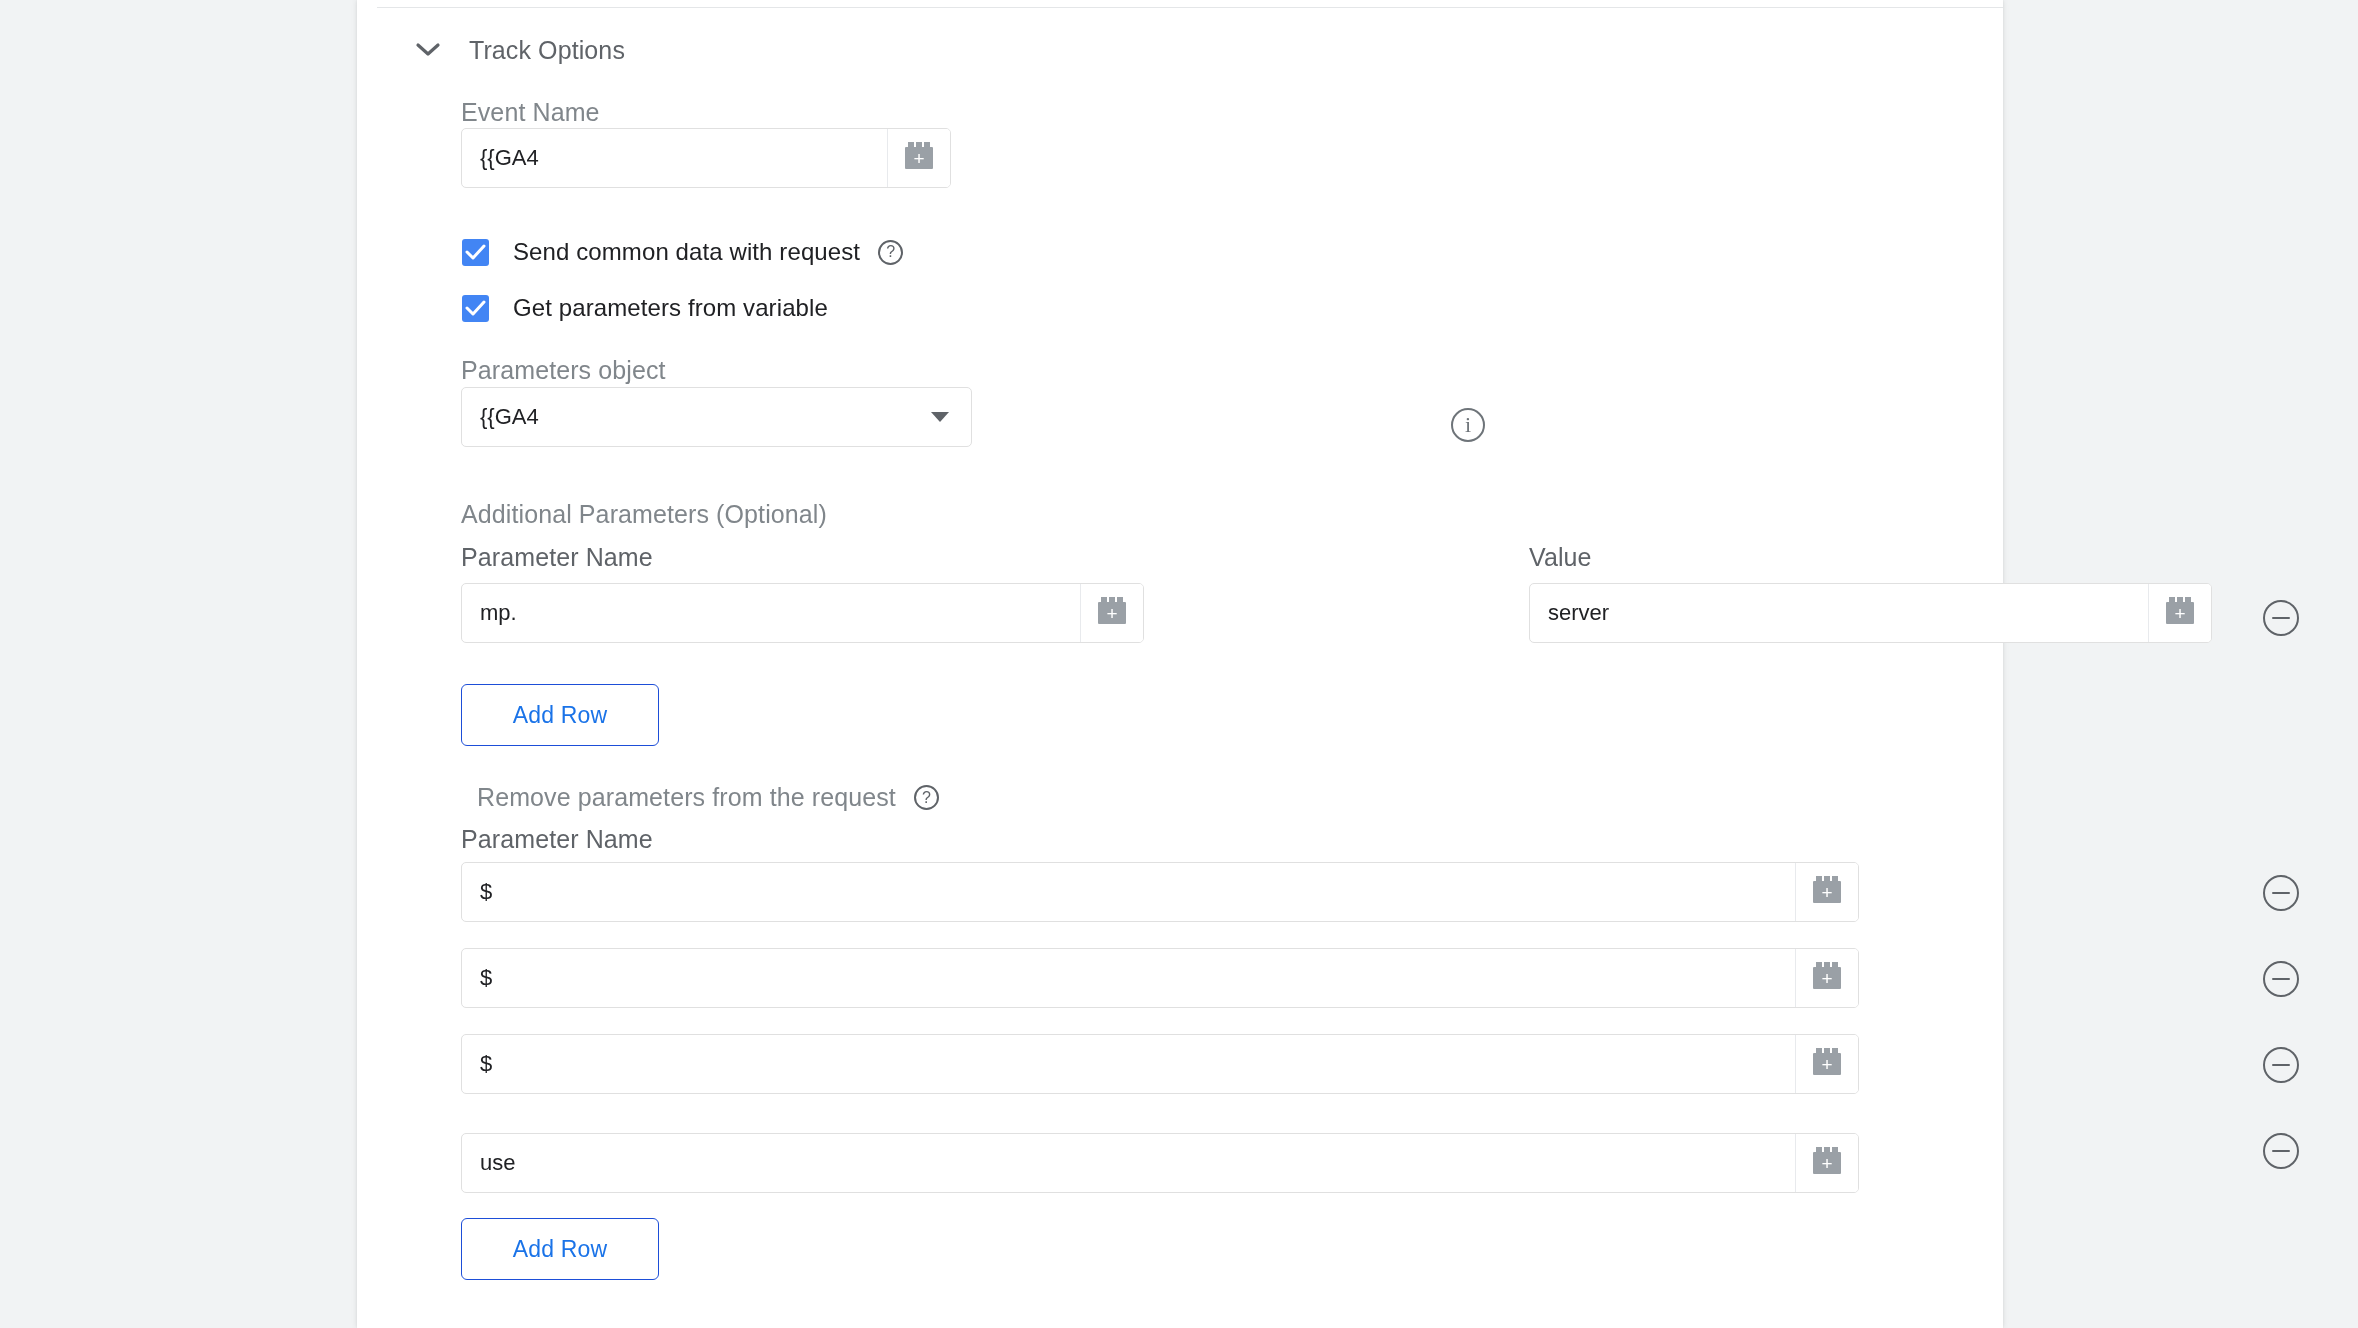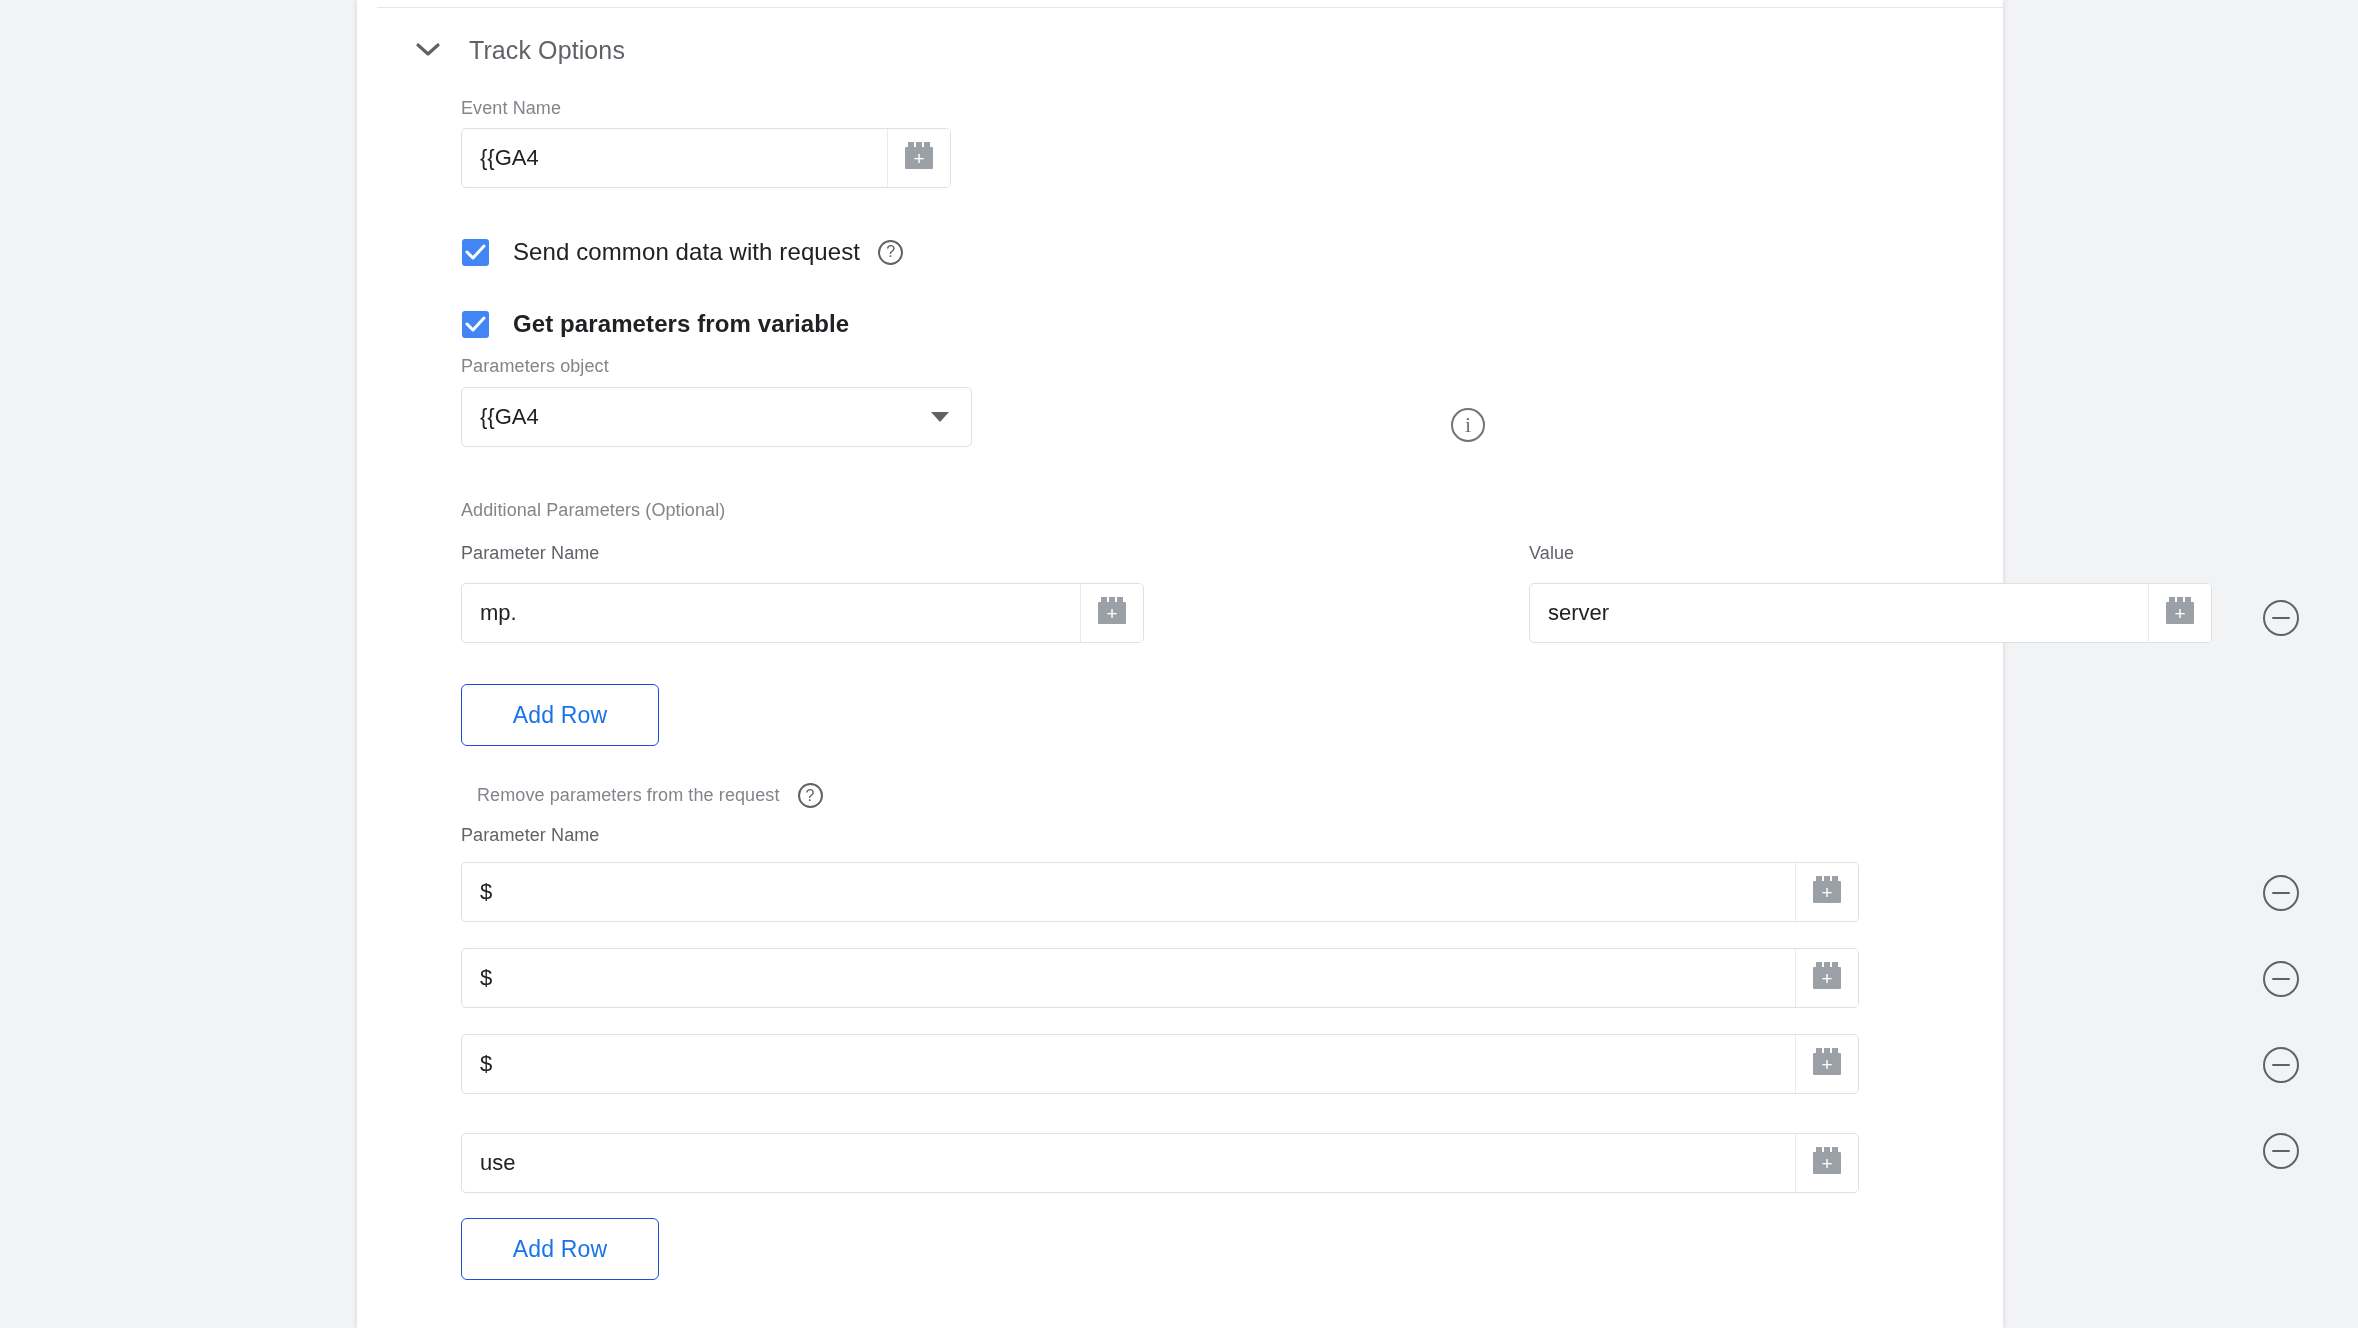--- a/index.html
+++ b/index.html
@@ -61,21 +61,21 @@
   .section-title {
     font-size: 25px;
     color: #5f6368;
     margin-left: 20px;
     letter-spacing: .1px;
     white-space: nowrap;
   }
 
   
   .field-label {
-    font-size: 18px;
+    font-size: 25px;
     color: #80868b;
     letter-spacing: .1px;
     white-space: nowrap;
   }
   .field-label-dark {
     color: #5f6368;
   }
 
   .abs { position: absolute; }
 
@@ -292,21 +292,21 @@
     <div class="abs row-flex" style="left:105px; top:238px;">
       <div class="cb">
         <svg width="21" height="19" viewBox="0 0 21 19" aria-hidden="true">
           <path d="M2 9 L8 15 L19 3" fill="none" stroke="#ffffff" stroke-width="3" stroke-linecap="round" stroke-linejoin="round"></path>
         </svg>
       </div>
       <div class="cb-label">Send common data with request</div>
       <div class="help-icon" style="margin-left:18px;">?</div>
     </div>
 
-    <div class="abs row-flex" style="left:105px; top:310px;font-weight:bold;">
+    <div class="abs row-flex" style="left:105px; top:294px;">
       <div class="cb">
         <svg width="21" height="19" viewBox="0 0 21 19" aria-hidden="true">
           <path d="M2 9 L8 15 L19 3" fill="none" stroke="#ffffff" stroke-width="3" stroke-linecap="round" stroke-linejoin="round"></path>
         </svg>
       </div>
       <div class="cb-label">Get parameters from variable</div>
     </div>
 
     <div class="abs field-label" style="left:104px; top:356px;">Parameters object</div>
 

